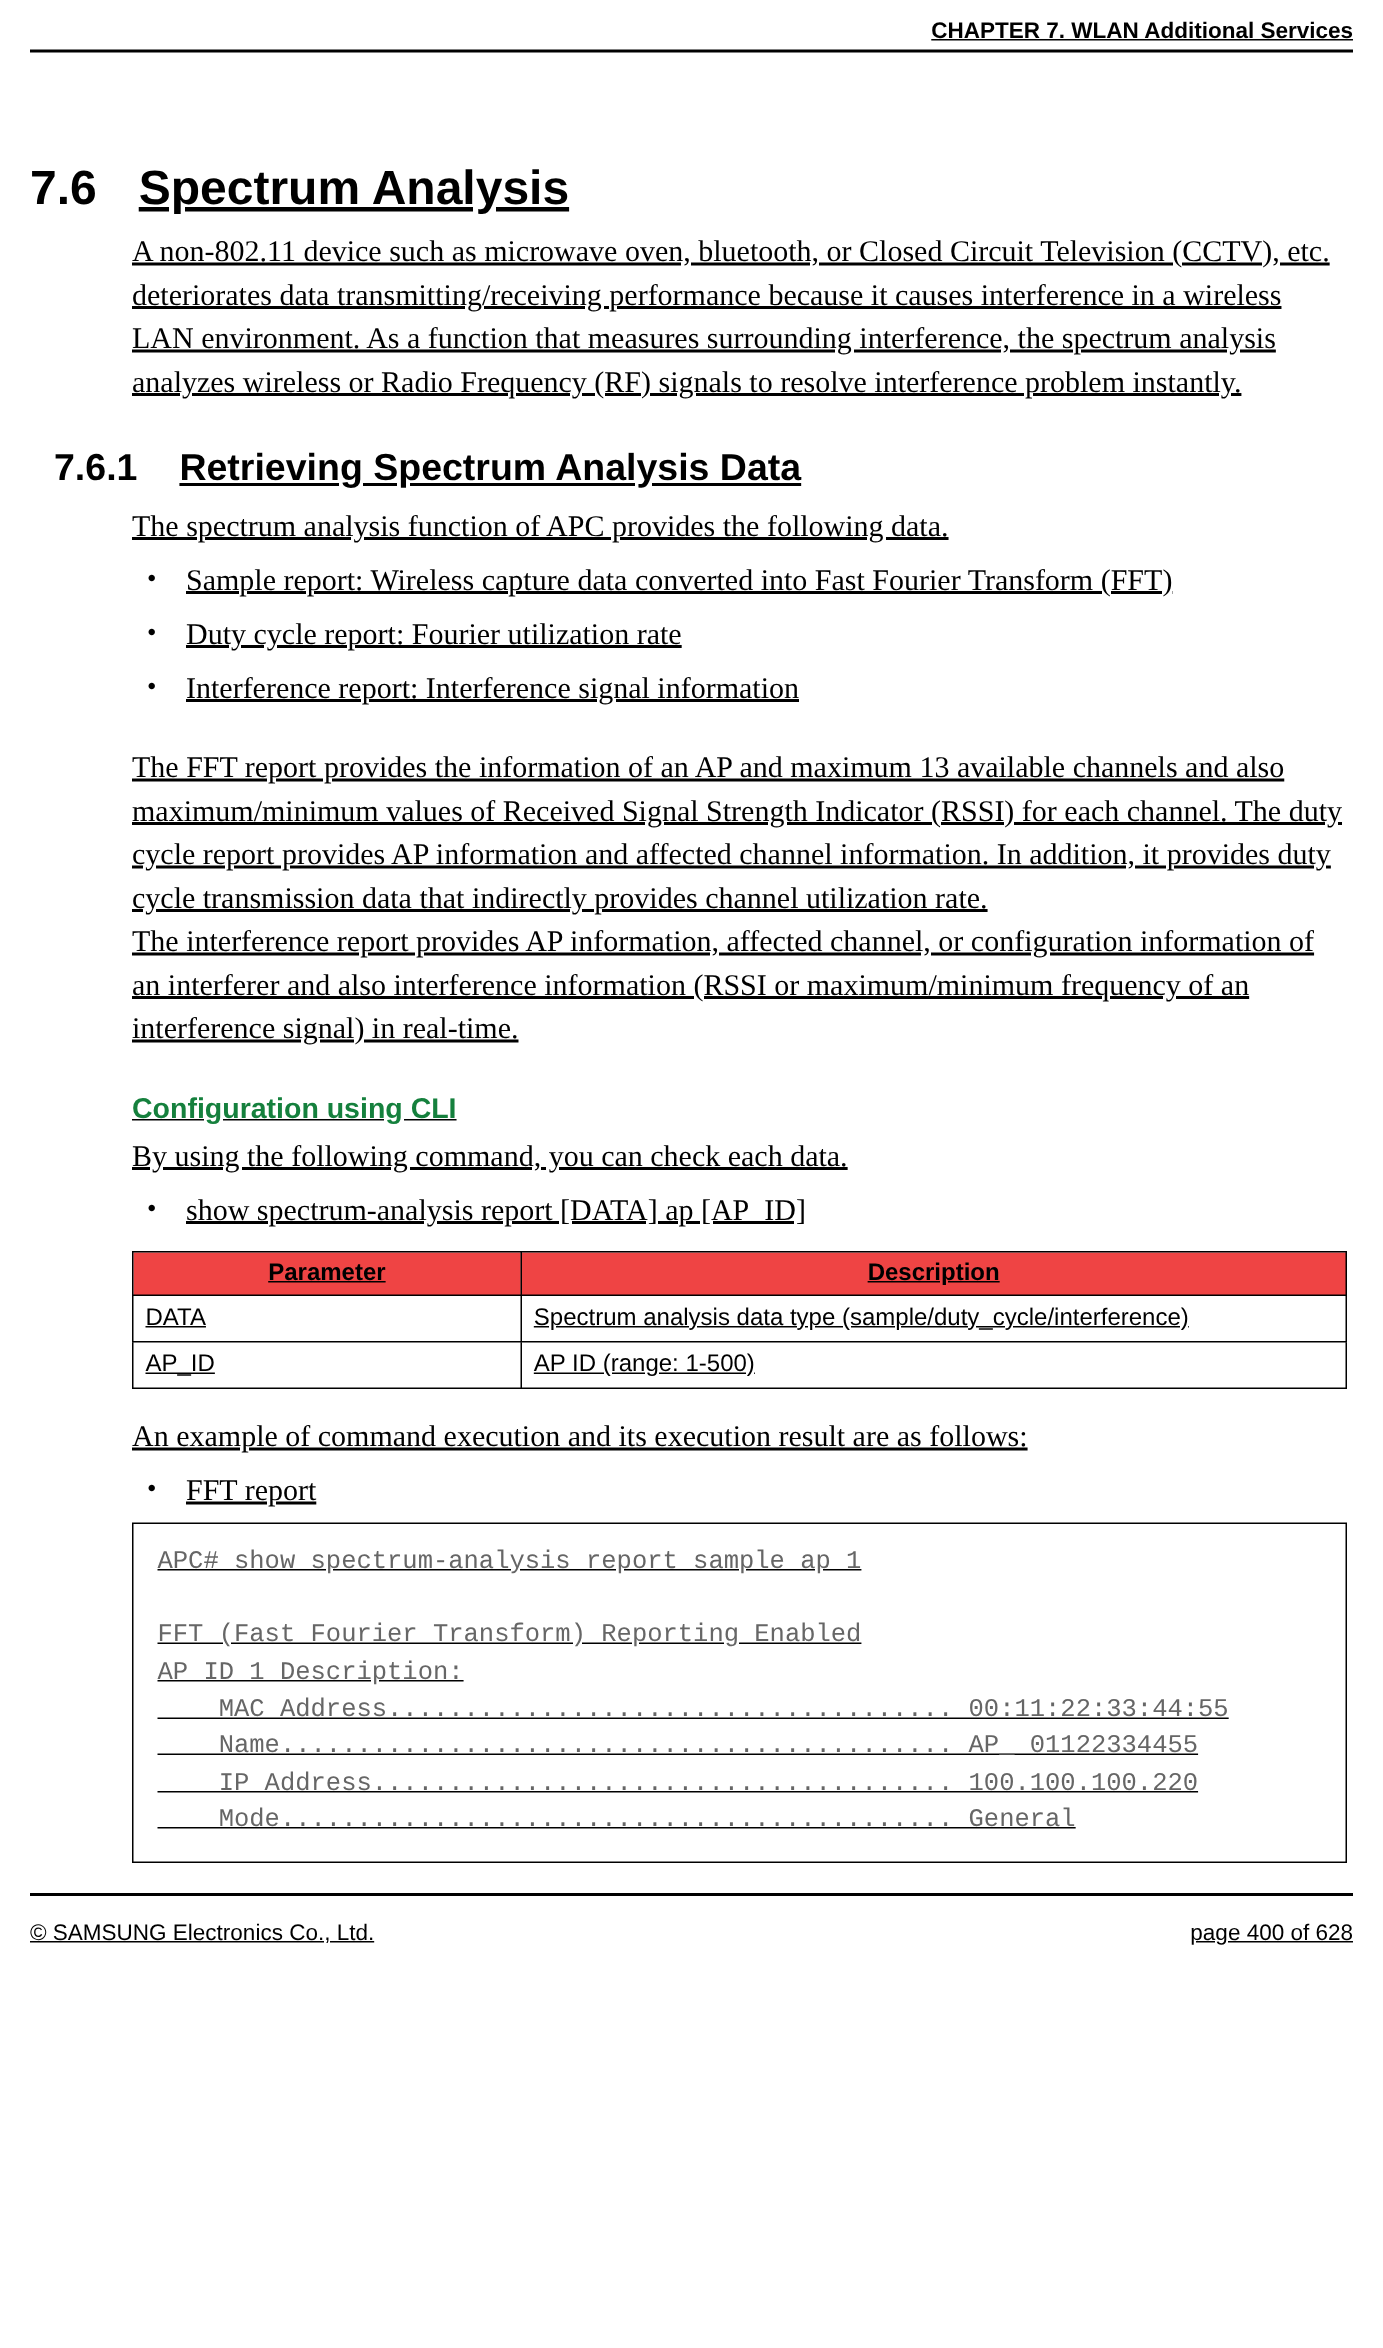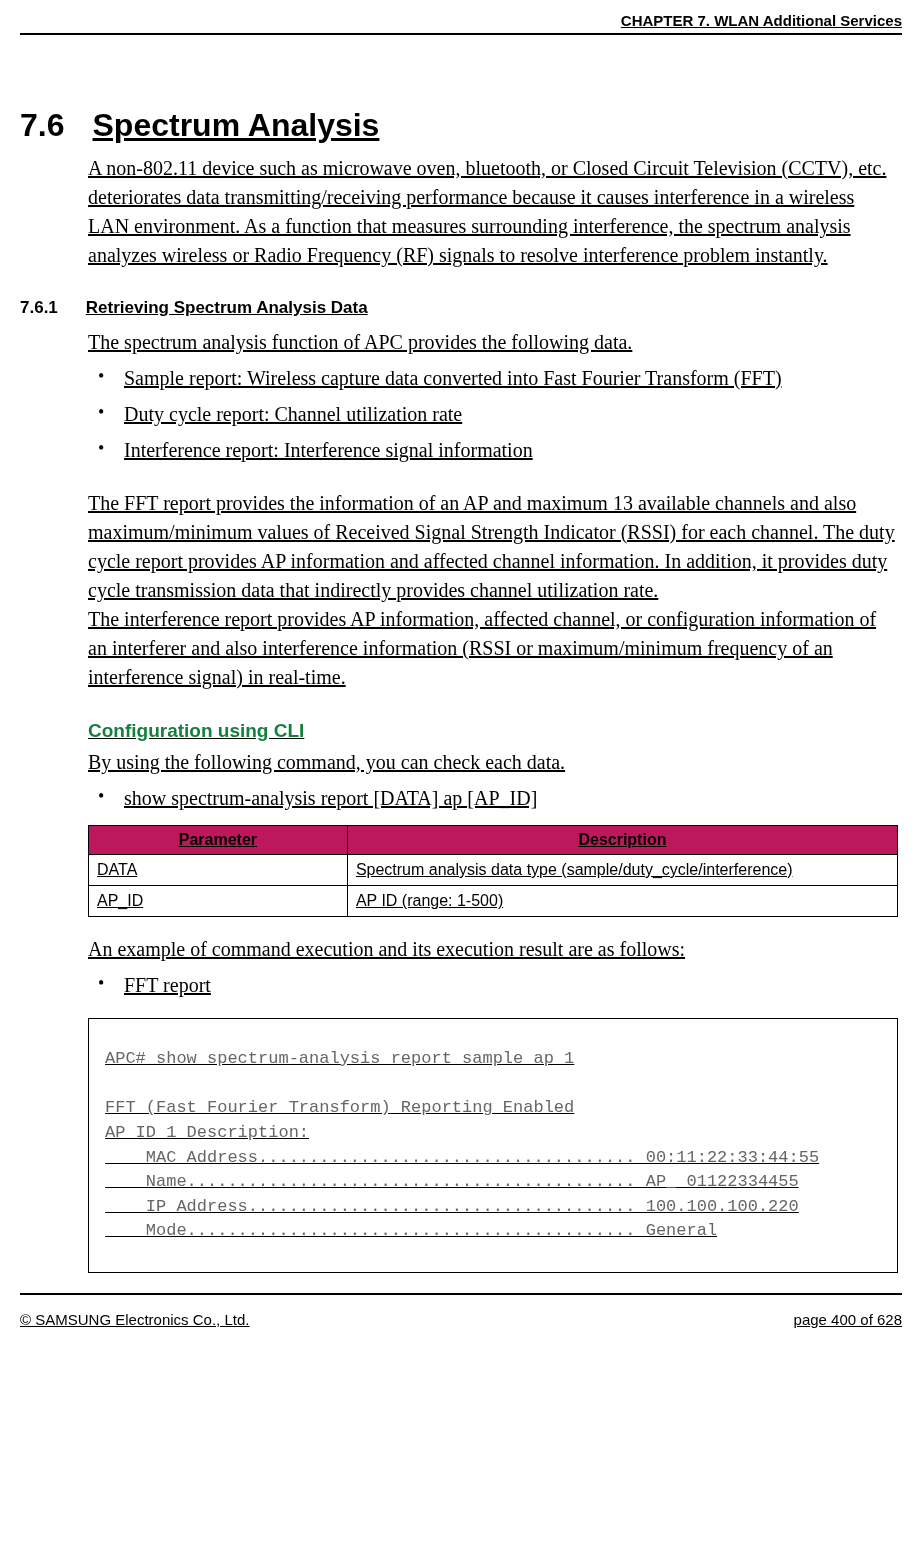--- a/index.html
+++ b/index.html
@@ -40,22 +40,22 @@
     }
     p {
       line-height: 1.45;
       margin: 0;
     }
     .gap-sm { height: 18px; }
     .gap-md { height: 28px; }
     h2.subsec {
       font-family: Arial, sans-serif;
       font-weight: bold;
-      font-size: 17px;
-      margin: 0 0 10px 0;
+      font-size: 25px;
+      margin: 0 0 10px 16px;
     }
     h2.subsec .num { display: inline-block; margin-right: 28px; }
     ul.bullets {
       list-style: none;
       margin: 6px 0 0 0;
       padding: 0;
     }
     ul.bullets li {
       position: relative;
       padding-left: 36px;
@@ -77,38 +77,38 @@
       margin: 0 0 6px 0;
     }
     table.param {
       width: 100%;
       border-collapse: collapse;
       font-family: Arial, sans-serif;
       font-size: 16px;
       margin-top: 12px;
     }
     table.param th {
-      background: #be185d;
+      background: #ef4444;
       border: 1px solid #000;
       padding: 5px 8px;
       font-weight: bold;
       text-align: center;
     }
     table.param td {
       border: 1px solid #000;
       padding: 6px 8px;
     }
     .code-box {
       border: 1px solid #000;
-      padding: 28px 16px;
+      padding: 14px 16px;
       font-family: "Courier New", monospace;
       font-size: 17px;
       white-space: pre;
       color: #666;
-      margin-top: 18px;
+      margin-top: 6px;
       line-height: 1.45;
     }
     .footer {
       border-top: 2px solid #000;
       margin-top: 20px;
       padding-top: 16px;
       font-family: Arial, sans-serif;
       font-size: 15px;
       display: flex;
       justify-content: space-between;
@@ -134,21 +134,21 @@
 
     <div class="gap-md"></div>
 
     <h2 class="subsec">
       <span class="num">7.6.1</span><span>Retrieving Spectrum Analysis Data</span>
     </h2>
     <div class="indent">
       <p>The spectrum analysis function of APC provides the following data.</p>
       <ul class="bullets">
         <li>Sample report: Wireless capture data converted into Fast Fourier Transform (FFT)</li>
-        <li>Duty cycle report: Channel utilization rate</li>
+        <li>Duty cycle report: Fourier utilization rate</li>
         <li>Interference report: Interference signal information</li>
       </ul>
 
       <div class="gap-sm"></div>
       <p>The FFT report provides the information of an AP and maximum 13 available channels and also maximum/minimum values of Received Signal Strength Indicator (RSSI) for each channel. The duty cycle report provides AP information and affected channel information. In addition, it provides duty cycle transmission data that indirectly provides channel utilization rate.</p>
       <p>The interference report provides AP information, affected channel, or configuration information of an interferer and also interference information (RSSI or maximum/minimum frequency of an interference signal) in real-time.</p>
 
       <div class="gap-md"></div>
 
       <h3 class="cli">Configuration using CLI</h3>

